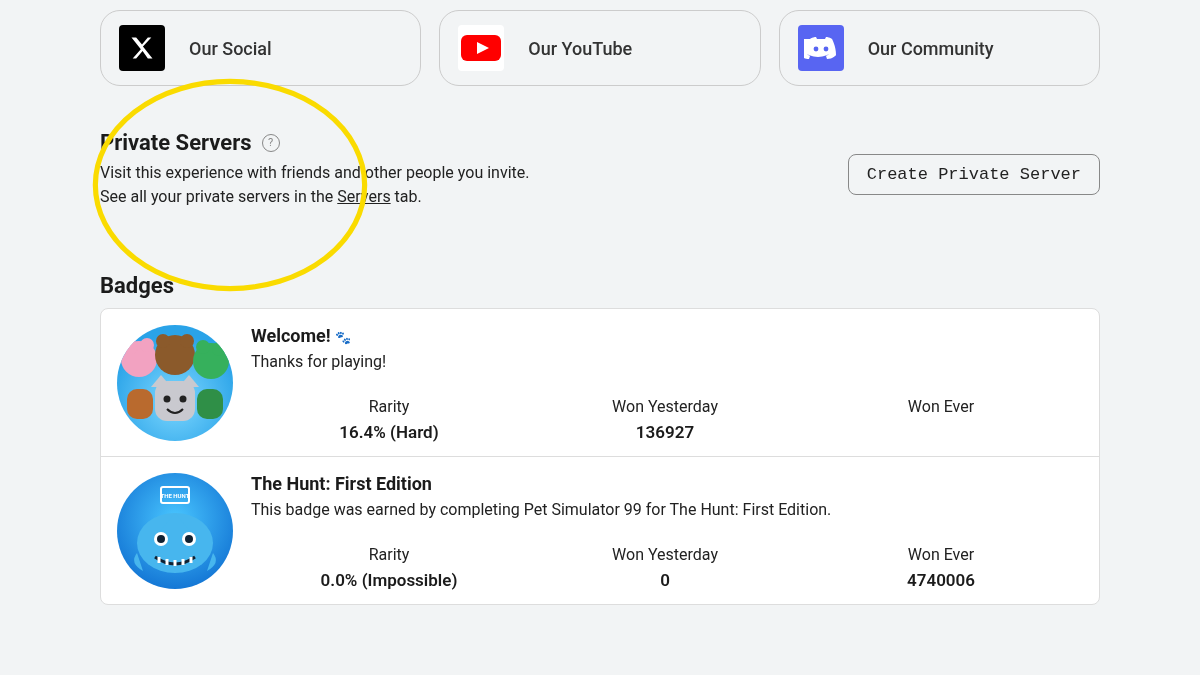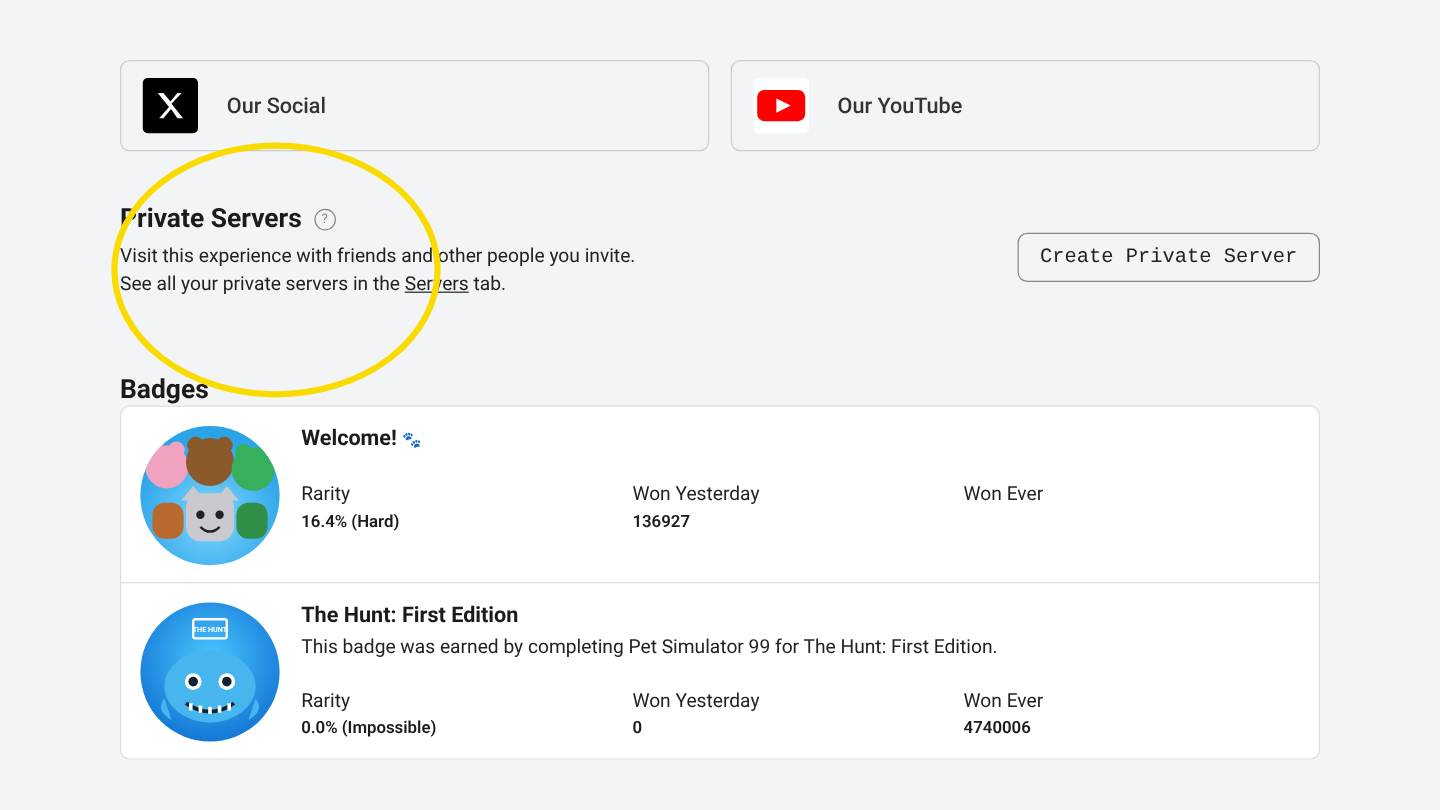--- a/index.html
+++ b/index.html
@@ -9,30 +9,29 @@
     color: #1b1b1b;
     width: 1200px;
     height: 675px;
     overflow: hidden;
   }
   .page { padding: 0 100px; }
   .social-row { display: flex; gap: 18px; padding-top: 10px; }
   .social-card {
     flex: 1;
     border: 1px solid #ccc;
-    border-radius: 8px;
+    border-radius: 20px;
     background: #f2f4f5;
     display: flex;
     align-items: center;
     gap: 24px;
     padding: 14px 18px;
     color: #1b1b1b;
     cursor: pointer;
     min-height: 72px;
-    margin-top: 40px;
   }
   .social-icon {
     width: 46px; height: 46px;
     display: flex; align-items: center; justify-content: center;
     border-radius: 4px;
     flex-shrink: 0;
   }
   .x-icon { background: #000; color: #fff; }
   .yt-icon { background: #fff; }
   .dc-icon { background: #5865f2; color: #fff; }
@@ -62,31 +61,31 @@
     margin-top: 24px;
     font-family: Liberation Mono, monospace;
   }
   .highlight-ellipse {
     position: absolute;
     left: -15px; top: -60px;
     width: 290px; height: 230px;
     pointer-events: none;
   }
   .badges-title { font-size: 22px; font-weight: 700; margin-top: 64px; }
-  .badges-list { margin-top: 0; border: 1px solid #ddd; border-radius: 8px; background: #fff; }
+  .badges-list { margin-top: 10px; border: 1px solid #ddd; border-radius: 8px; background: #fff; }
   .badge-row { display: flex; padding: 16px 20px 14px 16px; gap: 18px; border-bottom: 1px solid #ddd; }
   .badge-row:last-child { border-bottom: none; }
   .badge-img { width: 116px; height: 116px; border-radius: 50%; flex-shrink: 0; background: radial-gradient(circle at 50% 48%, #5ec9ff 0%, #1a7dd4 80%); display:flex; align-items:center; justify-content:center; overflow:hidden; }
   .badge-body { flex: 1; display: flex; flex-direction: column; }
   .badge-title { font-size: 18px; font-weight: 700; }
   .badge-sub { font-size: 16px; margin-top: 6px; color: #222; }
-  .badge-stats { display: flex; margin-top: 26px; }
+  .badge-stats { display: flex; margin-top: 26px; text-align: center; }
   .stat { flex: 1; }
   .stat-label { font-size: 16px; color: #222; }
-  .stat-val { font-size: 14px; font-weight: 600; margin-top: 6px; }
+  .stat-val { font-size: 17px; font-weight: 600; margin-top: 6px; }
   .paw { font-size: 13px; color:#3a3a66; }
 </style>
 </head>
 <body>
 
 <div class="page">
 
   <div class="social-row">
     <a class="social-card">
       <span class="social-icon x-icon">
@@ -97,20 +96,30 @@
       <span class="social-label">Our Social</span>
     </a>
     <a class="social-card">
       <span class="social-icon yt-icon">
         <svg width="46" height="30" viewBox="0 0 46 30">
             <rect x="3" y="2" width="40" height="26" rx="6" fill="#ff0000"></rect>
             <path d="M19 9l12 6-12 6z" fill="#fff"></path>
           </svg>
       </span>
       <span class="social-label">Our YouTube</span>
+    </a>
+    <a class="social-card">
+      <span class="social-icon dc-icon">
+        <svg width="34" height="26" viewBox="0 0 34 26" fill="#fff">
+            <path d="M6 4c3-2 6-2 6-2l1 2h8l1-2s3 0 6 2c0 0 4 7 4 16 0 0-3 4-9 4l-1-3c2-1 3-2 3-2s-5 3-11 3-11-3-11-3 1 1 3 2l-1 3c-6 0-9-4-9-4 0-9 4-16 4-16z"></path>
+            <circle cx="12" cy="14" r="2.4" fill="#5865f2"></circle>
+            <circle cx="22" cy="14" r="2.4" fill="#5865f2"></circle>
+          </svg>
+      </span>
+      <span class="social-label">Our Community</span>
     </a>
   </div>
 
   <div class="section">
     <svg class="highlight-ellipse" viewBox="0 0 280 220">
       <ellipse cx="140" cy="110" rx="130" ry="100" stroke="#fadb00" stroke-width="5" fill="none"></ellipse>
     </svg>
     <div class="section-header-row">
       <div class="ps-left">
         <div class="ps-title-row">
@@ -149,20 +158,21 @@
             <circle cx="66" cy="74" r="3.5" fill="#222"></circle>
           <path d="M50 84q8 8 16 0" stroke="#222" stroke-width="2" fill="none"></path>
           <rect x="10" y="64" width="26" height="30" rx="10" fill="#b96a2e"></rect>
           <rect x="80" y="64" width="26" height="30" rx="10" fill="#2f8f47"></rect>
         </svg>
       </div>
       <div class="badge-body">
         <div class="badge-title">
           <span>Welcome! </span><span class="paw">🐾</span>
         </div>
+        <div class="badge-sub">Thanks for playing!</div>
         <div class="badge-stats">
           <div class="stat">
             <div class="stat-label">Rarity</div>
             <div class="stat-val">16.4% (Hard)</div>
           </div>
           <div class="stat">
             <div class="stat-label">Won Yesterday</div>
             <div class="stat-val">136927</div>
           </div>
           <div class="stat">

